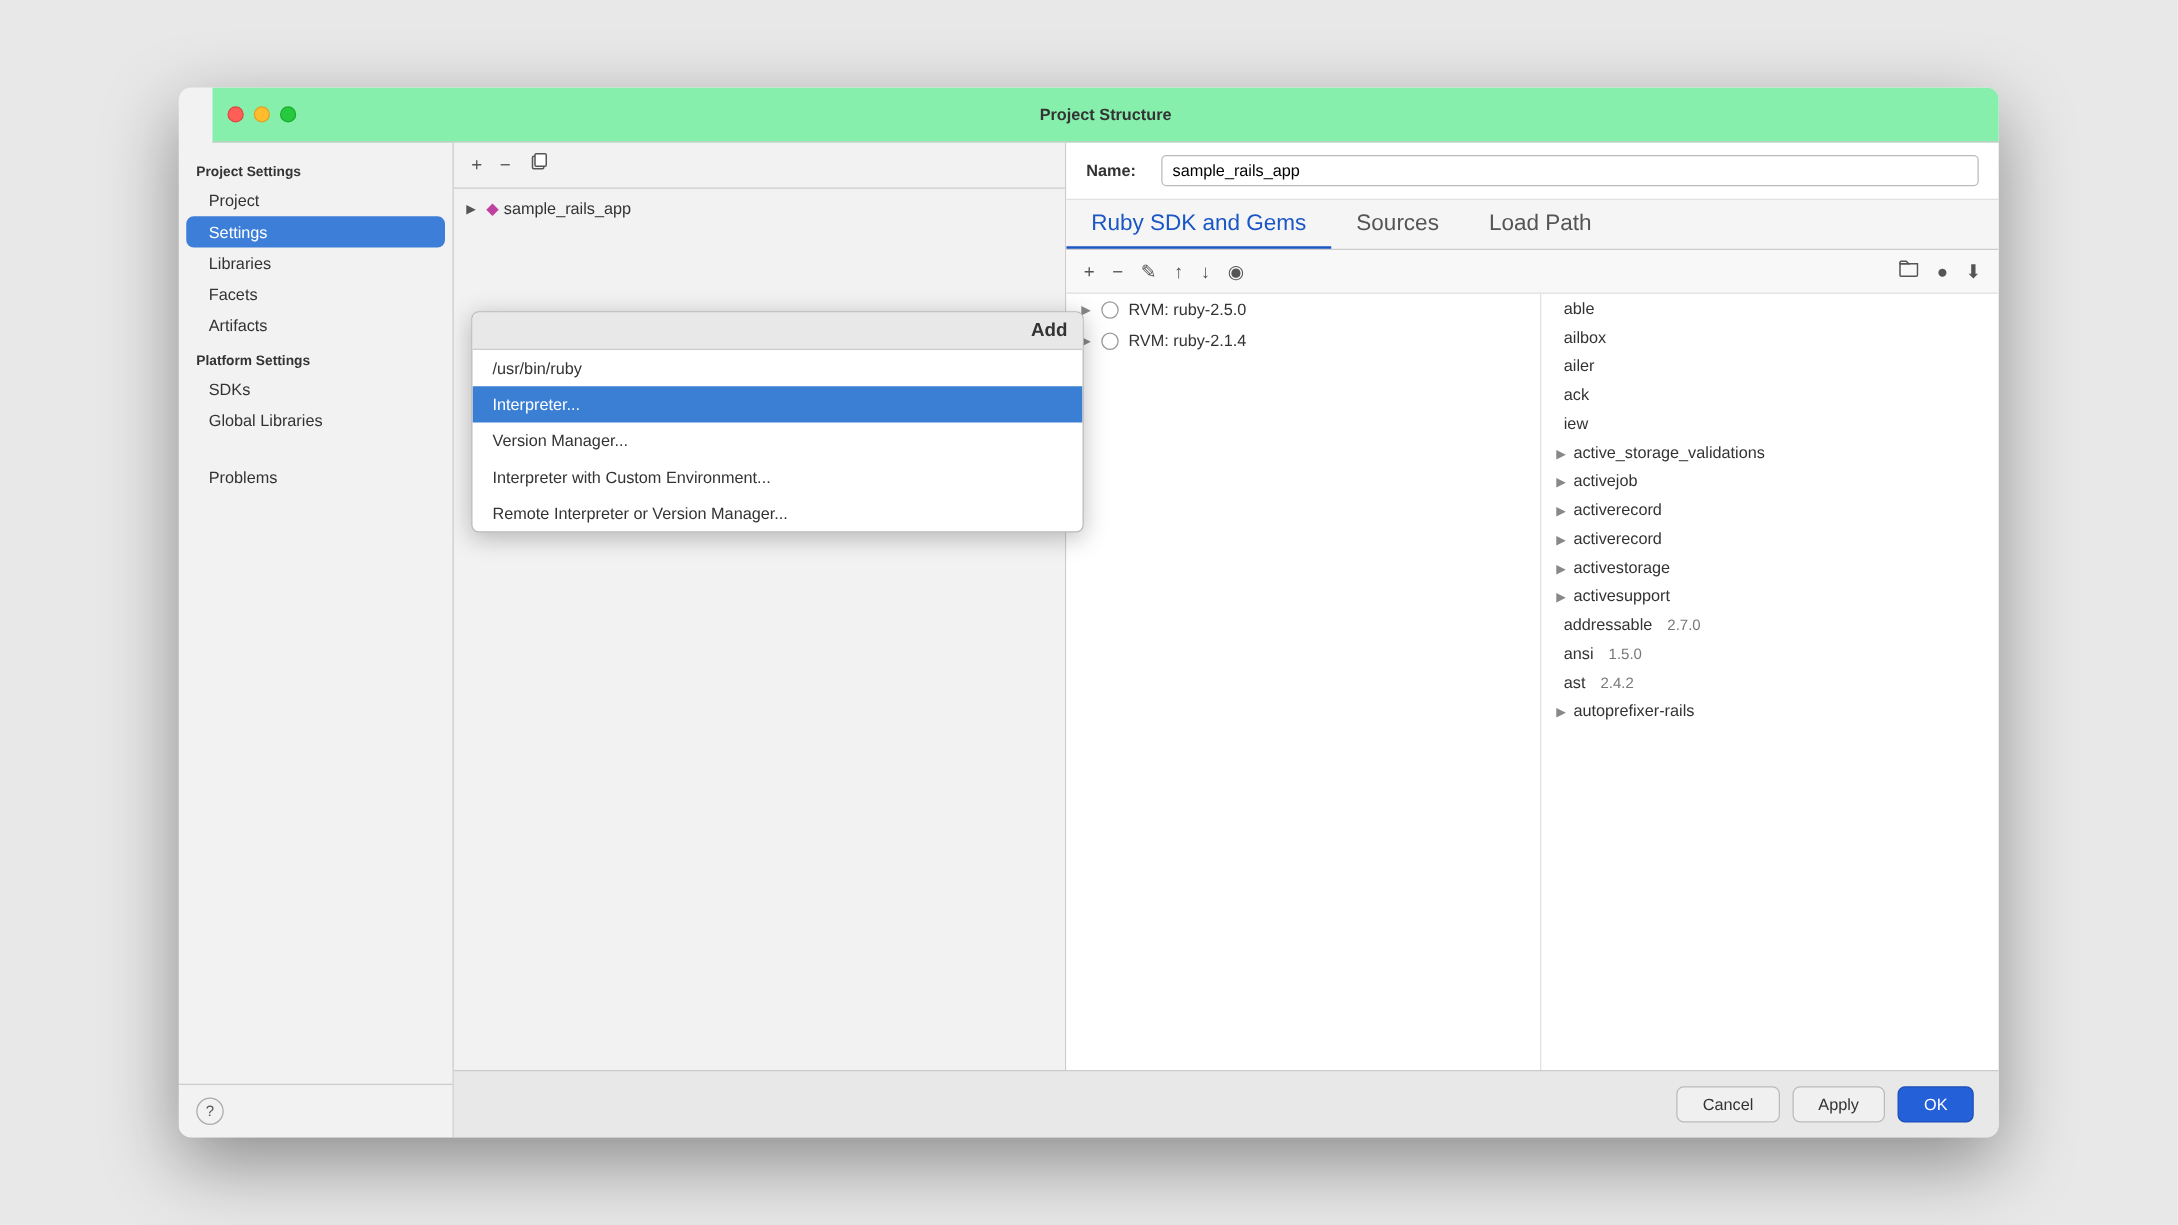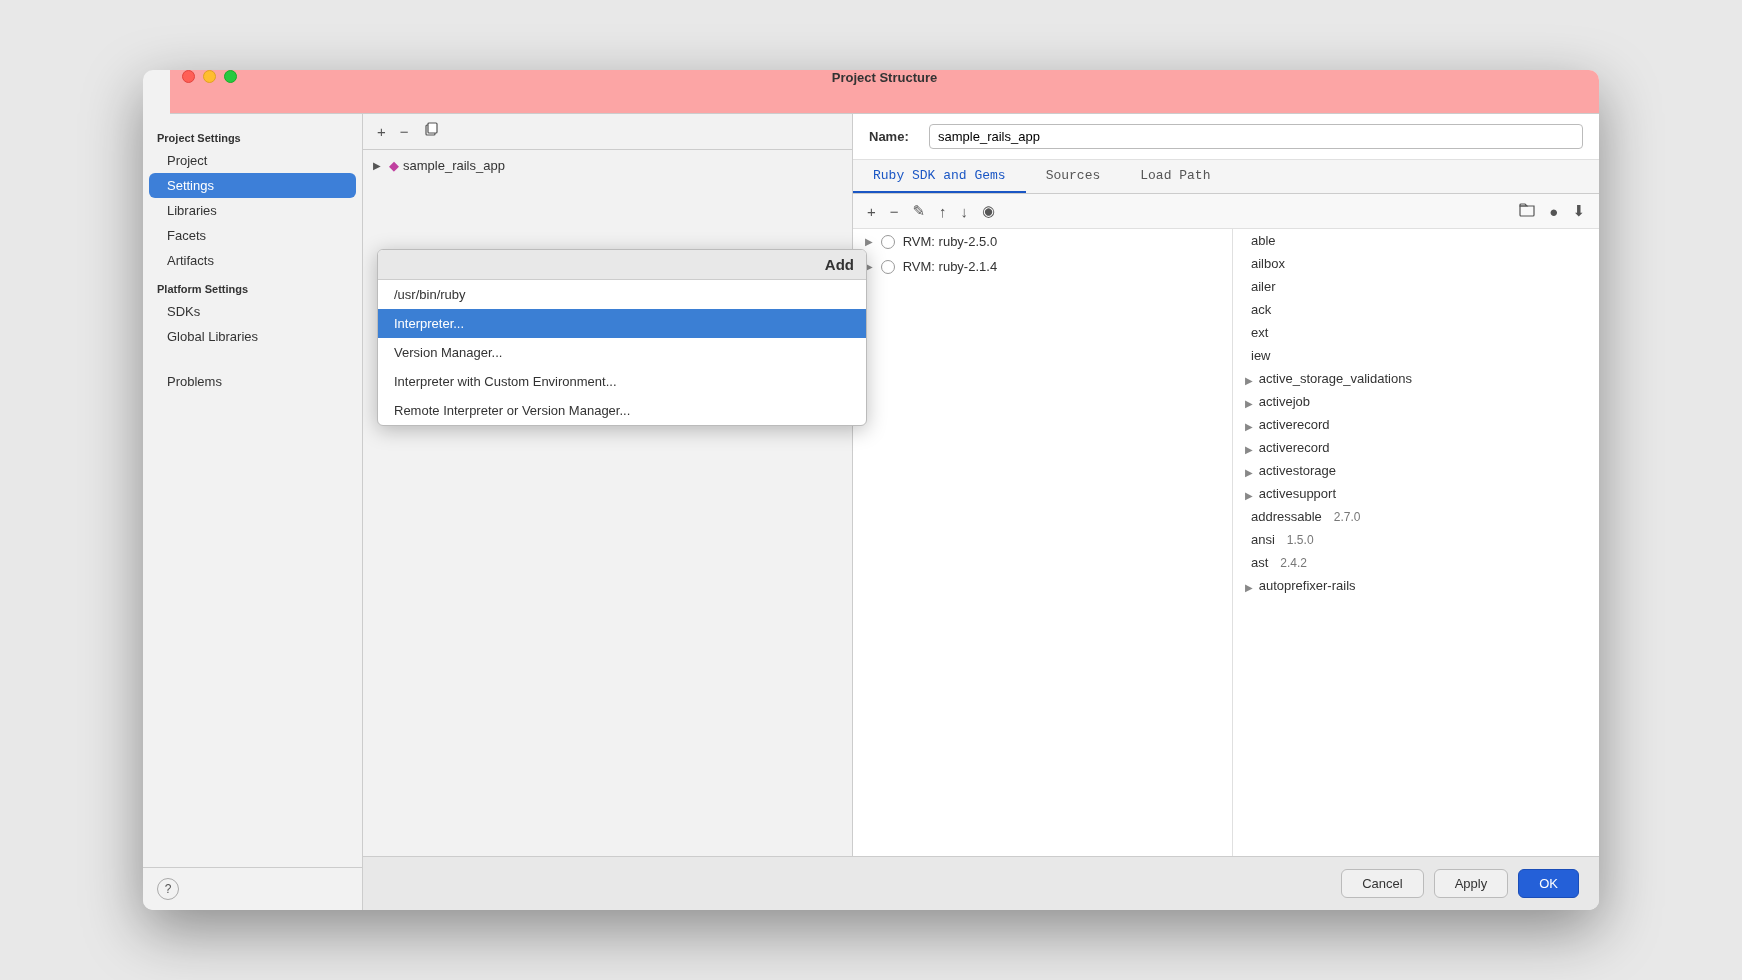--- a/index.html
+++ b/index.html
@@ -22,22 +22,23 @@
       border-radius: 10px;
       box-shadow: 0 20px 60px rgba(0,0,0,0.4);
       display: flex;
       flex-direction: column;
       overflow: hidden;
       position: relative;
     }
 
     .titlebar {
       height: 44px;
-      background: #fca5a5;
-      display: flex;
+      background: #86efac;
+      display: flex;
+      align-items: center;
       justify-content: center;
       position: relative;
       border-bottom: 1px solid #ccc;
       flex-shrink: 0;
       margin-left: 27px;
     }
 
     .traffic-lights {
       position: absolute;
       left: 12px;
@@ -224,25 +225,24 @@
     }
 
     .tabs-row {
       display: flex;
       border-bottom: 1px solid #ccc;
       background: #f5f5f5;
     }
 
     .tab {
       padding: 8px 20px;
-      font-size: 13px;
+      font-size: 18px;
       color: #555;
       cursor: pointer;
       border-bottom: 2px solid transparent;
-      font-family: Liberation Mono, monospace;
     }
 
     .tab.active {
       color: #1a56c4;
       border-bottom: 2px solid #1a56c4;
       font-weight: 500;
     }
 
     .content-toolbar {
       display: flex;
@@ -534,24 +534,20 @@
                 <div class="gem-row">
                   <span class="gem-chevron"></span>
                   <span class="gem-name">ailer</span>
                 </div>
                 <div class="gem-row">
                   <span class="gem-chevron"></span>
                   <span class="gem-name">ack</span>
                 </div>
                 <div class="gem-row">
                   <span class="gem-chevron"></span>
-                  <span class="gem-name">ext</span>
-                </div>
-                <div class="gem-row">
-                  <span class="gem-chevron"></span>
                   <span class="gem-name">iew</span>
                 </div>
                 <div class="gem-row">
                   <span class="gem-chevron">▶</span>
                   <span class="gem-name">active_storage_validations</span>
                 </div>
                 <div class="gem-row">
                   <span class="gem-chevron">▶</span>
                   <span class="gem-name">activejob</span>
                 </div>

